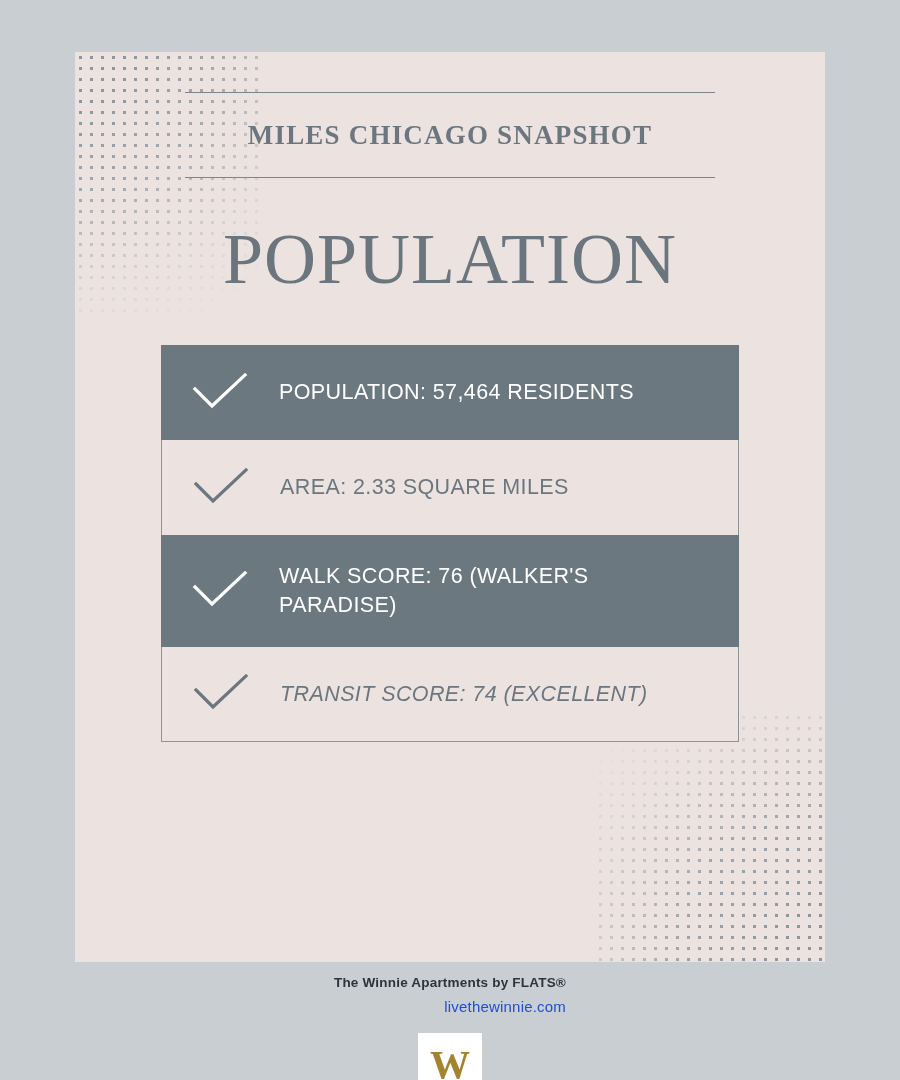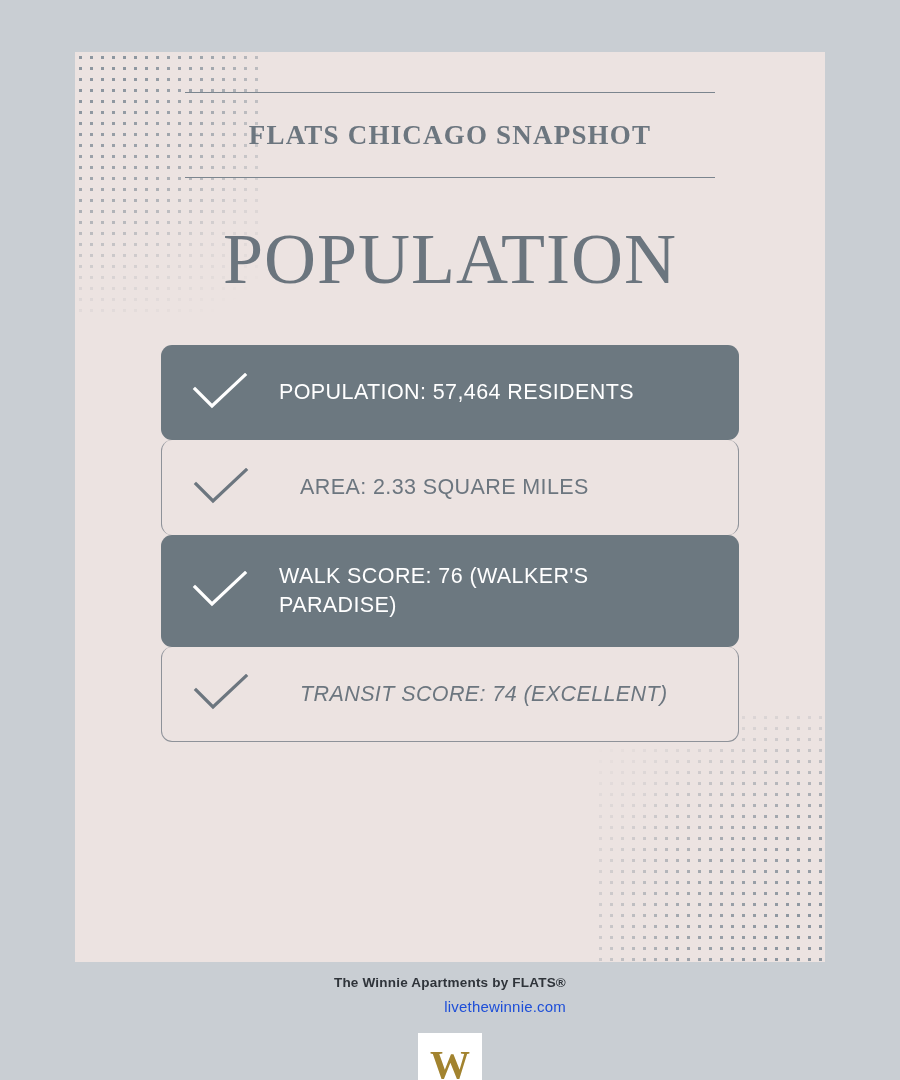--- a/index.html
+++ b/index.html
@@ -79,25 +79,24 @@
   .checklist {
     position:absolute;
     left:86px; top:293px;
     width:578px;
   }
   .row {
     display:flex;
     align-items:center;
     min-height:95px;
     padding:27px 0;
-    border-radius:11px;
   }
   .row.dark { background:#6c7880; }
   .row.light { background:#ece3e1; }
-  .row.bordered { border-left:1px solid #8e9299; border-right:1px solid #8e9299;gap:20px; }
+  .row.bordered { border-left:1px solid #8e9299; border-right:1px solid #8e9299; }
   .row.bordered-bottom { border-bottom:1px solid #8e9299;font-style:italic; }
   .check {
     width:118px;
     flex:0 0 118px;
     display:flex;
     align-items:center;
     justify-content:center;
   }
   .check svg { display:block; }
   .row-text {
@@ -153,21 +152,21 @@
 
 <div id="page">
 
   <div class="card">
 
     <div class="dots-tl"></div>
     <div class="dots-br"></div>
 
     <div class="header">
       <div class="rule"></div>
-      <div class="eyebrow">FLATS CHICAGO SNAPSHOT</div>
+      <div class="eyebrow">MILES CHICAGO SNAPSHOT</div>
       <div class="rule"></div>
       <div class="title">POPULATION</div>
     </div>
 
     <div class="checklist">
 
       <div class="row dark">
         <span class="check">
           <svg width="56" height="40" viewBox="0 0 56 40" aria-hidden="true">
             <path d="M3 16 L20 33 L53 2" fill="none" stroke="#ffffff" stroke-width="3.2" stroke-linecap="square"></path>

